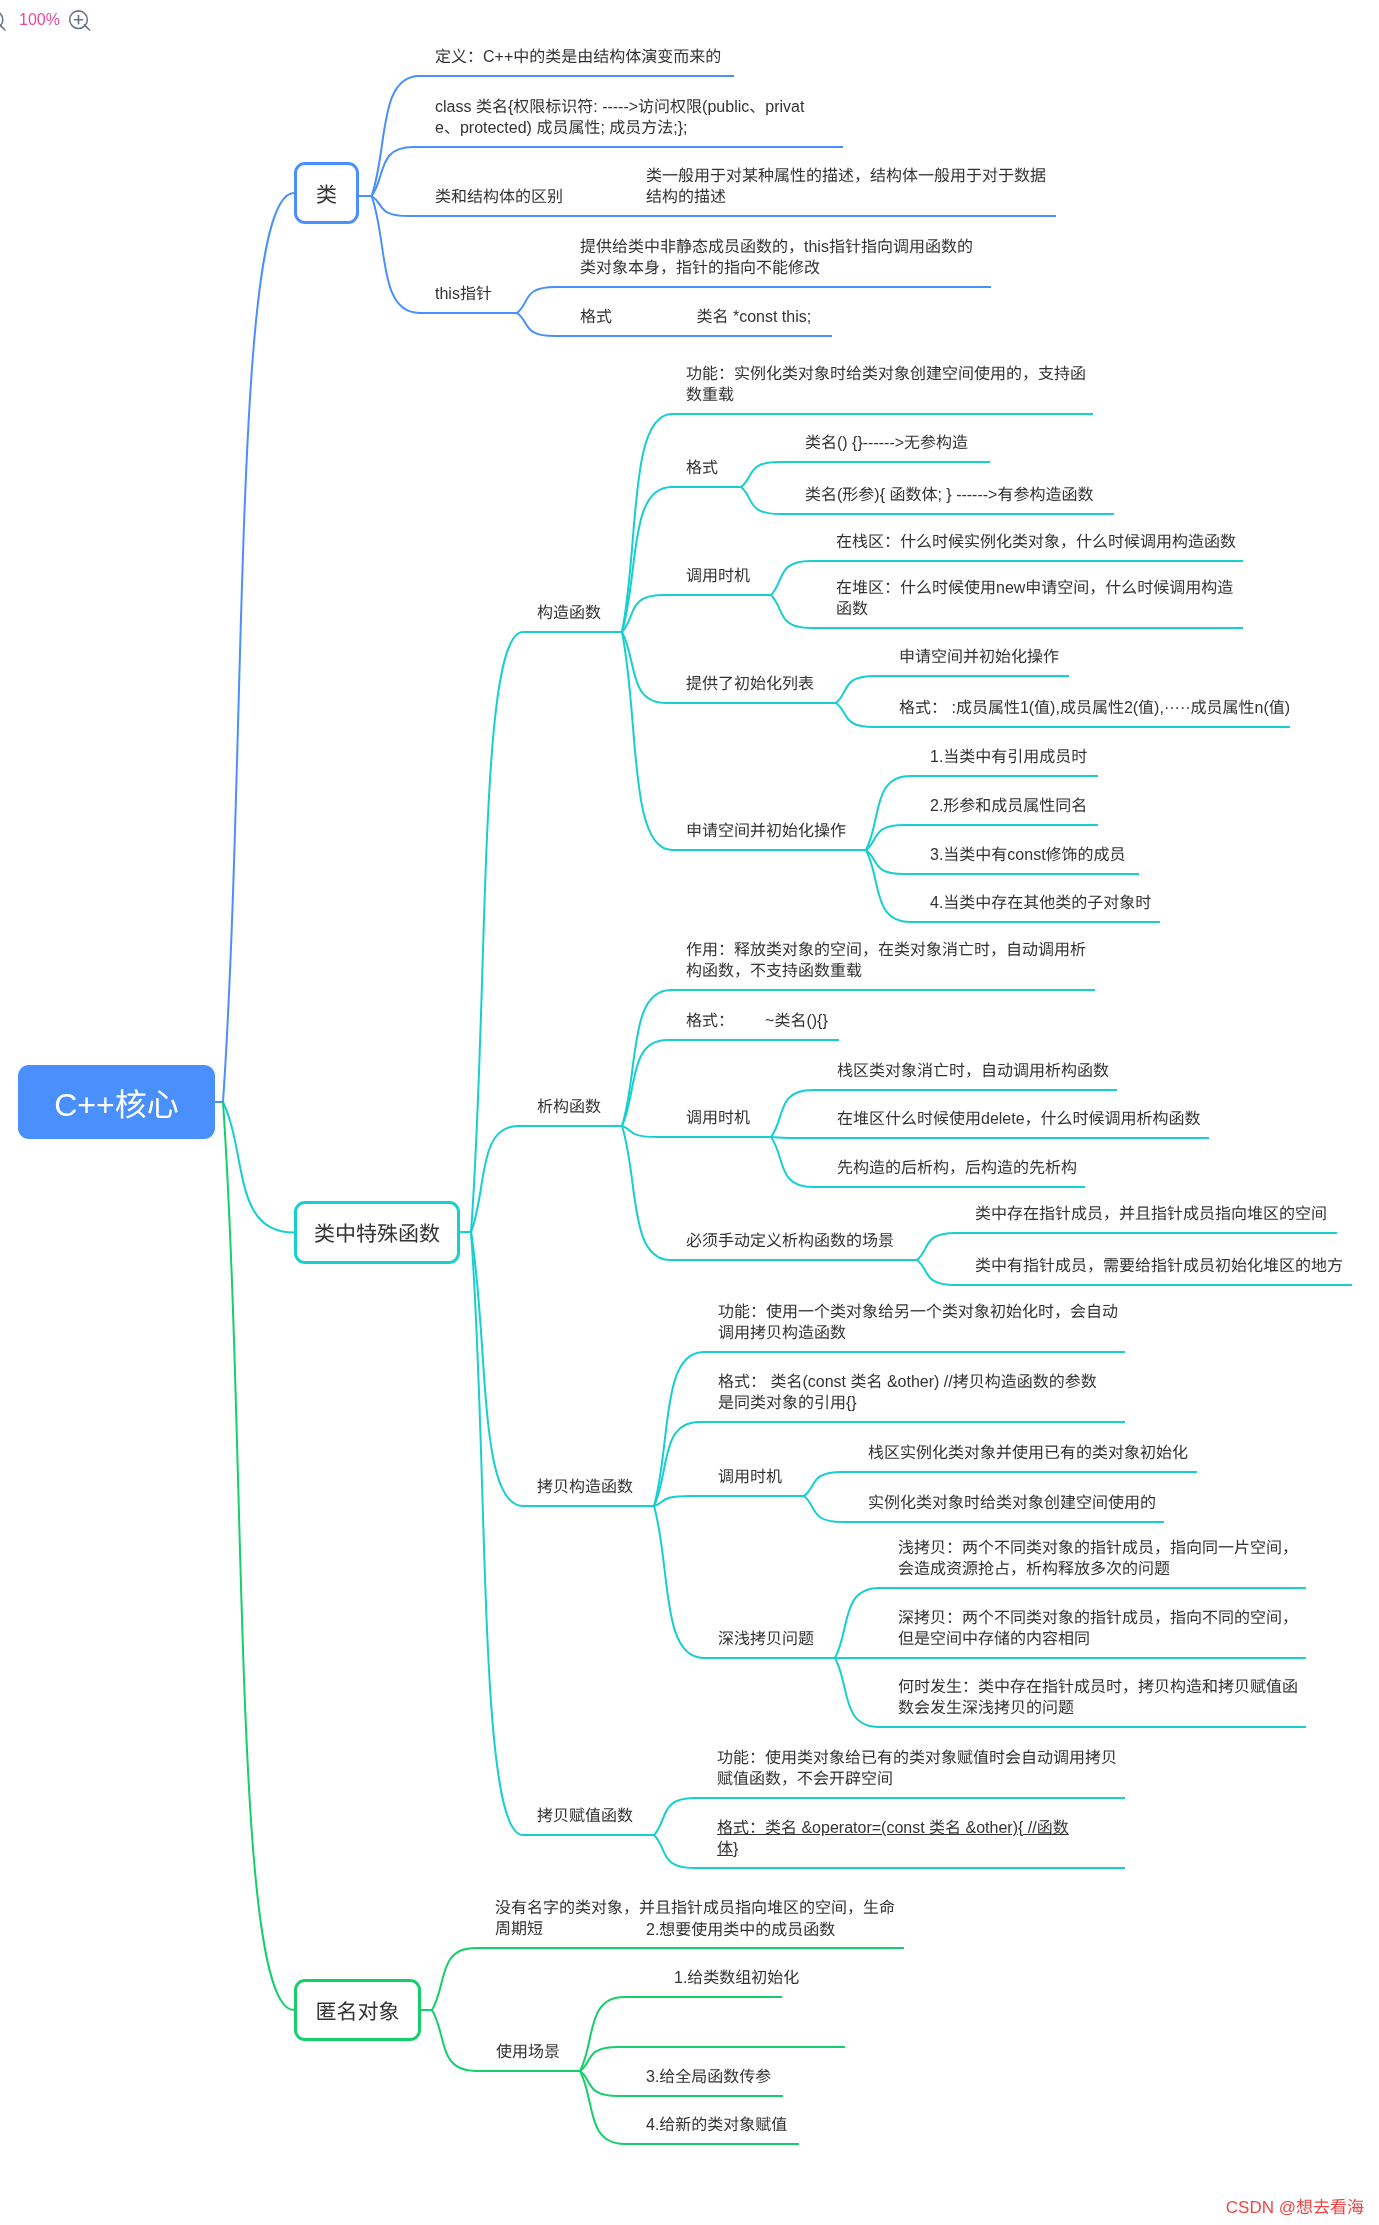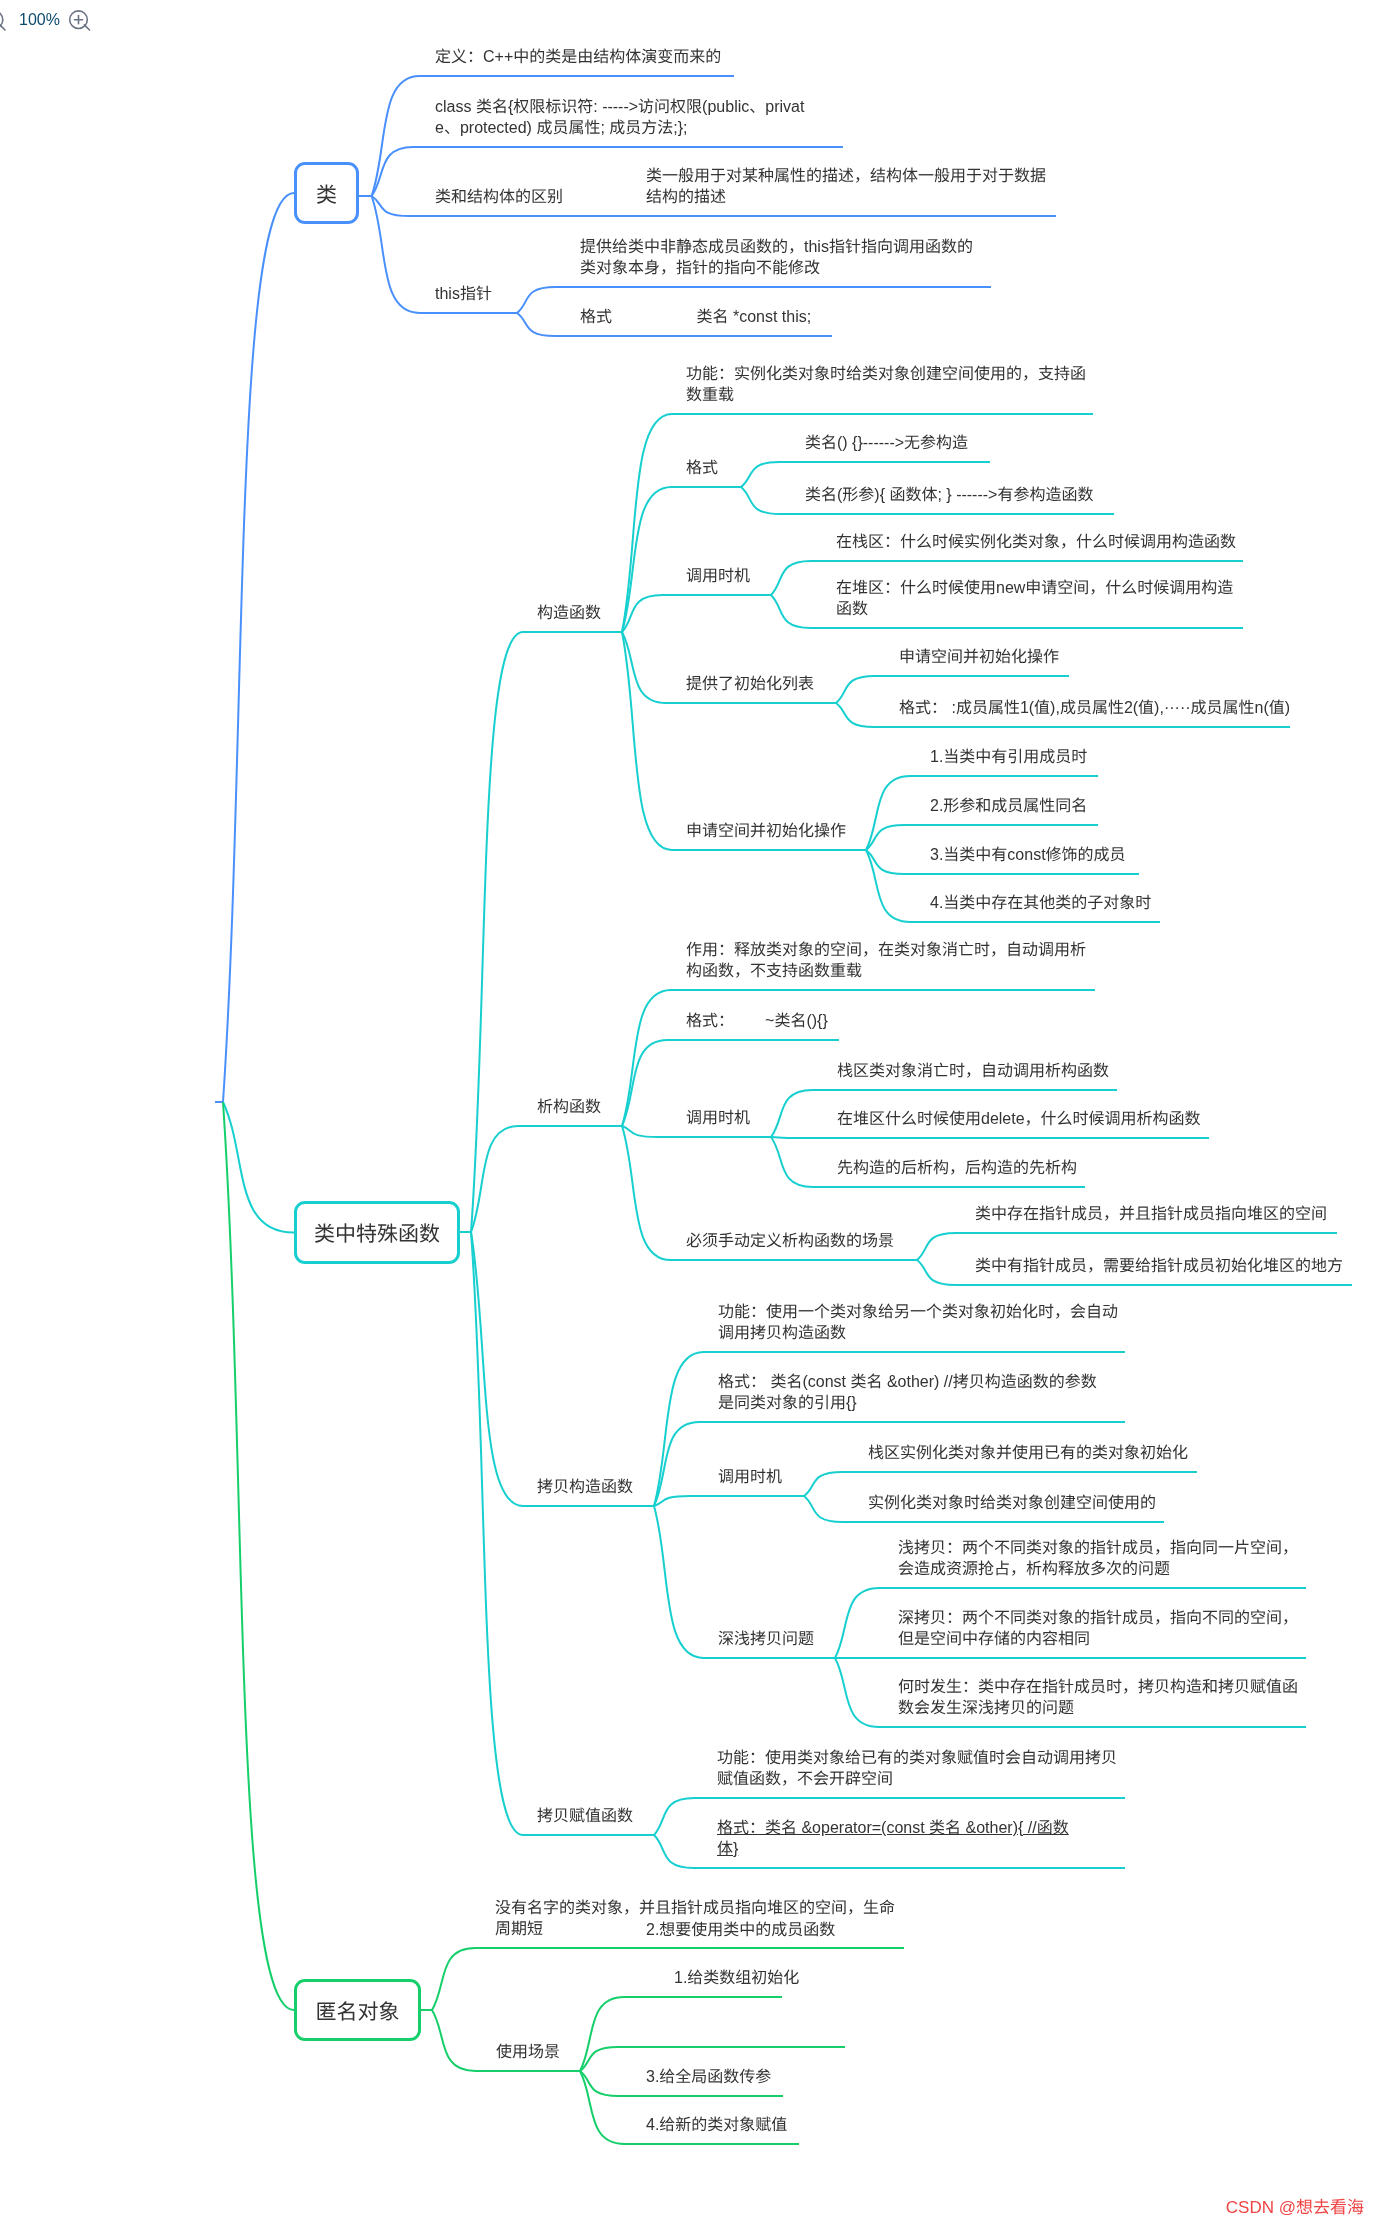--- a/index.html
+++ b/index.html
@@ -81,20 +81,23 @@
       <path d="M654.0,1835.0 C667.7,1848.2 659.2,1868.0 693.7,1868.0 L1125.0,1868.0" stroke="#17cfcf" stroke-width="2"></path>
       <path d="M223.0,1102.0 C247.5,1465.2 232.2,2010.0 294.0,2010.0" stroke="#15cf6b" stroke-width="2"></path>
       <path d="M421,2010 L432,2010" stroke="#15cf6b" stroke-width="2"></path>
       <path d="M432.0,2010.0 C446.9,1985.2 437.6,1948.0 475.3,1948.0 L904.0,1948.0" stroke="#15cf6b" stroke-width="2"></path>
       <path d="M432.0,2010.0 C446.9,2034.4 437.6,2071.0 475.2,2071.0 L580.0,2071.0" stroke="#15cf6b" stroke-width="2"></path>
       <path d="M580.0,2071.0 C595.4,2041.4 585.8,1997.0 624.5,1997.0 L782.0,1997.0" stroke="#15cf6b" stroke-width="2"></path>
       <path d="M580.0,2071.0 C593.2,2061.4 585.0,2047.0 618.3,2047.0 L845.0,2047.0" stroke="#15cf6b" stroke-width="2"></path>
       <path d="M580.0,2071.0 C593.3,2081.0 585.0,2096.0 618.5,2096.0 L783.0,2096.0" stroke="#15cf6b" stroke-width="2"></path>
       <path d="M580.0,2071.0 C595.3,2100.2 585.8,2144.0 624.5,2144.0 L799.0,2144.0" stroke="#15cf6b" stroke-width="2"></path>
     </svg>
+  <div id="rootbox" style="background: rgb(74, 144, 252);">
+    <span>C++核心</span>
+  </div>
   <div id="nodes">
       <div class="lbl" style="left: 435px; top: 46px;">定义：C++中的类是由结构体演变而来的</div>
       <div class="lbl" style="left: 435px; top: 96px;">class 类名{权限标识符: -----&gt;访问权限(public、privat
 e、protected) 成员属性; 成员方法;};</div>
       <div class="lbl" style="left: 435px; top: 186px;">类和结构体的区别</div>
       <div class="lbl" style="left: 646px; top: 165px;">类一般用于对某种属性的描述，结构体一般用于对于数据
 结构的描述</div>
       <div class="lbl" style="left: 435px; top: 283px;">this指针</div>
       <div class="lbl" style="left: 580px; top: 236px;">提供给类中非静态成员函数的，this指针指向调用函数的
 类对象本身，指针的指向不能修改</div>
@@ -168,21 +171,21 @@
 </div>
 
 <div id="toolbar">
   <svg id="zoomout" width="26" height="32" viewBox="0 0 26 32">
     <g fill="none" stroke="#6b7384" stroke-width="1.6" stroke-linecap="round">
       <circle cx="-6" cy="14.7" r="8.8"></circle>
       <line x1="-0.1" y1="19.9" x2="5" y2="25"></line>
       <line x1="-10.1" y1="14.7" x2="-1.9" y2="14.7"></line>
     </g>
   </svg>
-  <span id="zlbl" style="color: #0c4a6e;">100%</span>
+  <span id="zlbl" style="color: #ec4899;">100%</span>
   <svg id="zoomin" width="26" height="32" viewBox="0 0 26 32">
     <g fill="none" stroke="#6b7384" stroke-width="1.6" stroke-linecap="round">
       <circle cx="10.5" cy="14.7" r="8.8"></circle>
       <line x1="16.4" y1="19.9" x2="21.5" y2="25"></line>
       <line x1="6.4" y1="14.7" x2="14.6" y2="14.7"></line>
       <line x1="10.5" y1="10.6" x2="10.5" y2="18.8"></line>
     </g>
   </svg>
 </div>
 

